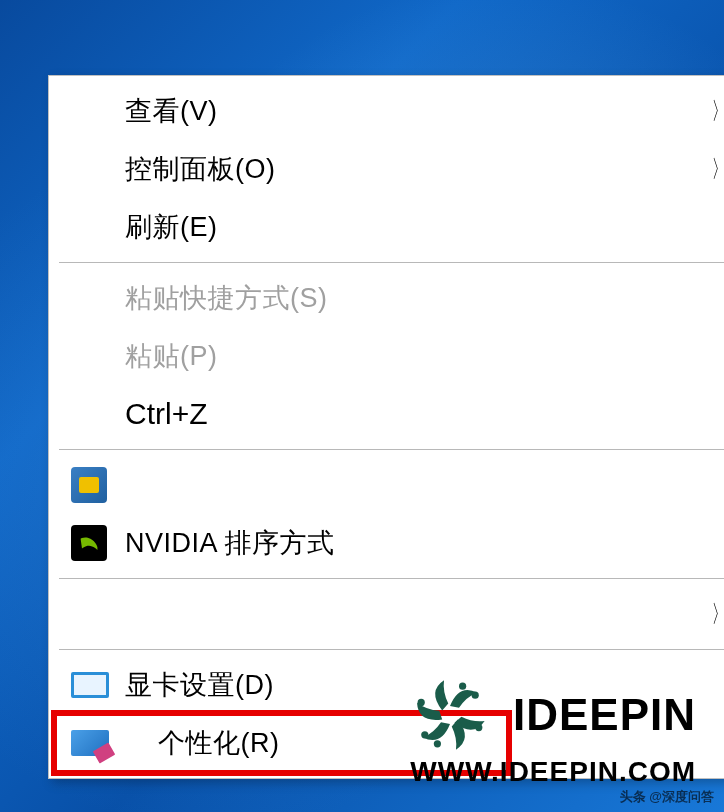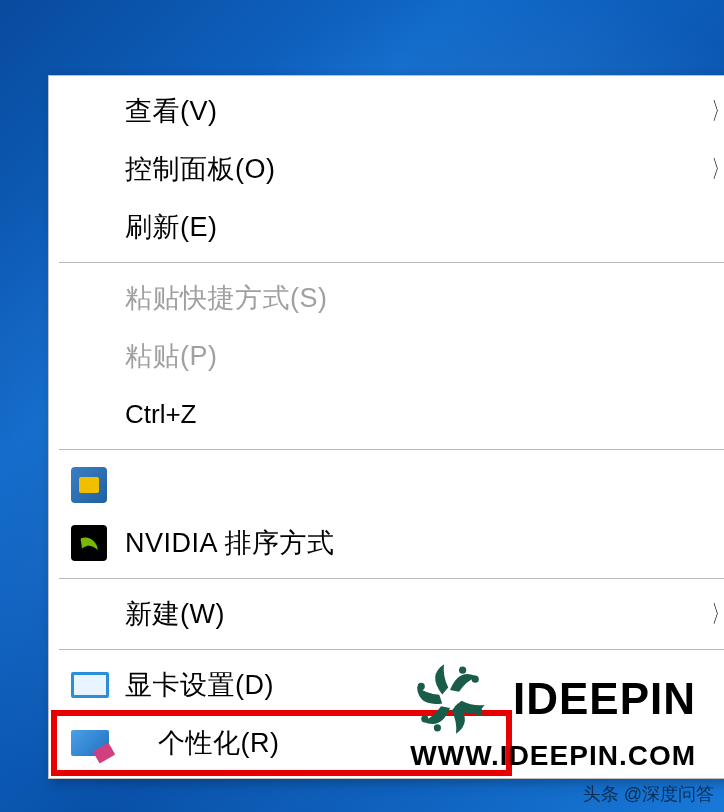--- a/index.html
+++ b/index.html
@@ -48,21 +48,21 @@
       justify-content: flex-start;
       flex-shrink: 0;
     }
     .menu-label {
       flex: 1;
       font-size: 27px;
       color: #000000;
       letter-spacing: 0.5px;
     }
     .menu-shortcut {
-      font-size: 26px;
+      font-size: 30px;
       color: #000000;
       margin-right: 10px;
     }
     .submenu-arrow {
       font-size: 24px;
       color: #000000;
       font-weight: 300;
       margin-left: auto;
       transform: scaleX(0.7);
     }
@@ -129,21 +129,21 @@
       right: -4px;
       bottom: -4px;
       width: 18px;
       height: 14px;
       background: #d04080;
       transform: rotate(-30deg);
       border-radius: 1px;
     }
     .watermark {
       position: absolute;
-      bottom: 40px;
+      bottom: 24px;
       right: 28px;
       display: flex;
       flex-direction: column;
       align-items: flex-end;
       z-index: 20;
     }
     .watermark-row {
       display: flex;
       align-items: center;
       gap: 18px;
@@ -164,23 +164,24 @@
       font-weight: 700;
       color: #000000;
       letter-spacing: 1px;
       font-family: Arial, sans-serif;
       margin-top: -4px;
     }
     .attribution {
       position: absolute;
       bottom: 6px;
       right: 10px;
-      font-size: 18px;
+      font-size: 13px;
       color: rgba(0,0,0,0.6);
       z-index: 21;
+      font-weight: bold;
     }
   </style>
 </head>
 <body>
 
 <div class="desktop">
 
   <div class="context-menu">
 
     <div class="menu-item">
@@ -233,21 +234,20 @@
             </svg>
         </div>
       </div>
       <span class="menu-label">NVIDIA 排序方式</span>
     </div>
 
     <div class="separator"></div>
 
     <div class="menu-item">
       <div class="icon-slot"></div>
-      <span class="menu-label">新建(W)</span>
       <span class="submenu-arrow">〉</span>
     </div>
 
     <div class="separator"></div>
 
     <div class="menu-item">
       <div class="icon-slot">
         <div class="icon-display"></div>
       </div>
       <span class="menu-label">显卡设置(D)</span>

